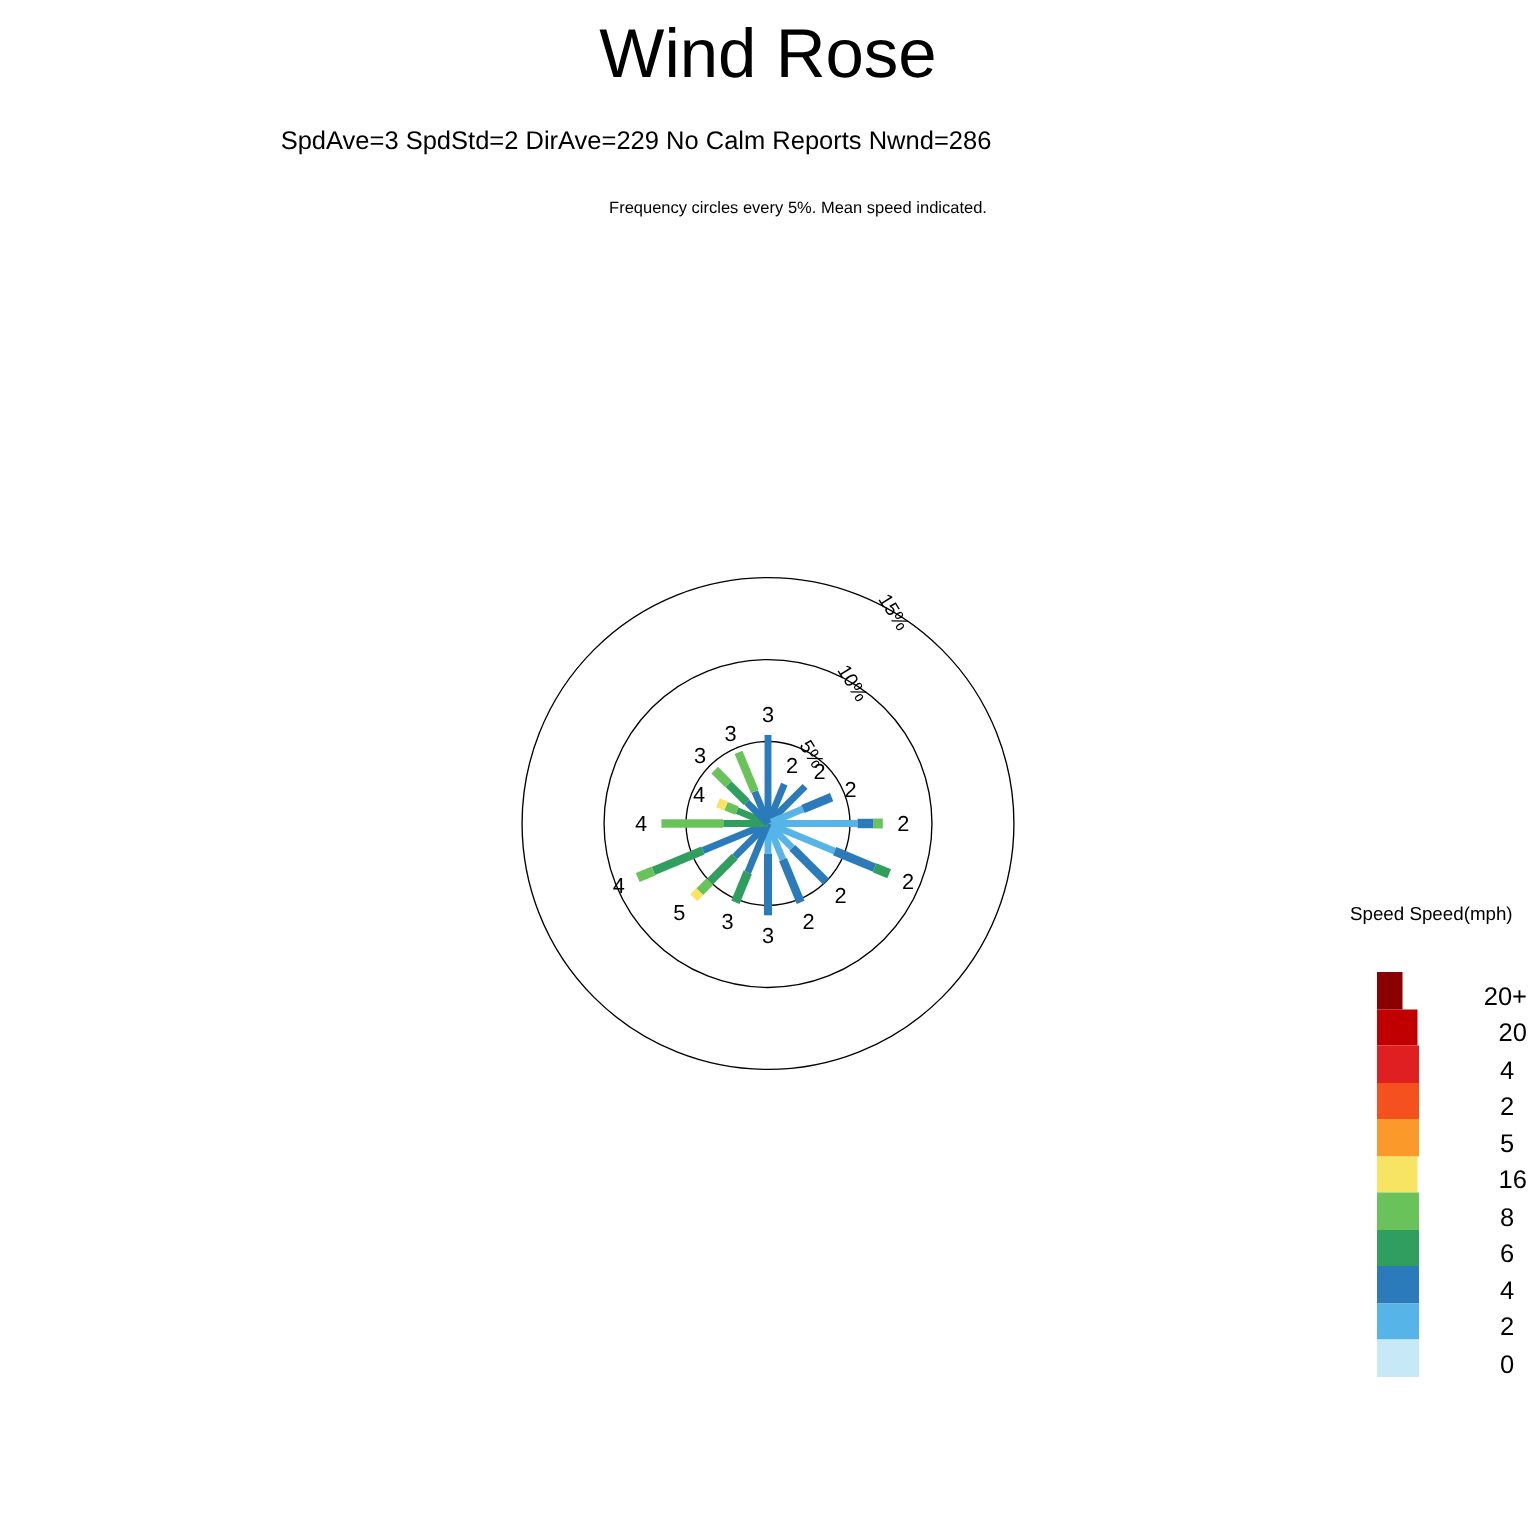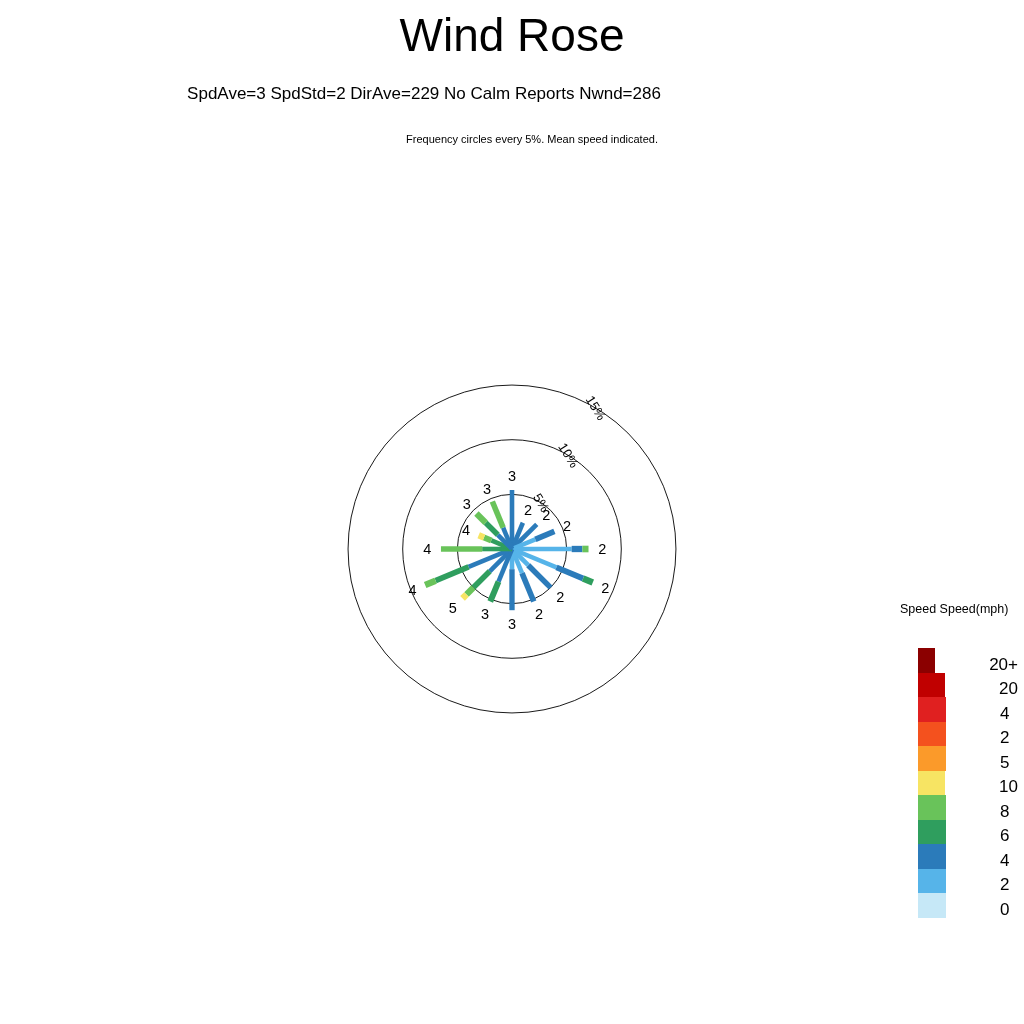--- a/index.html
+++ b/index.html
@@ -177,21 +177,21 @@
       <div class="legend-row">
         <span class="legend-swatch" style="background: rgb(244, 81, 30);"></span>
         <span class="legend-label">2</span>
       </div>
       <div class="legend-row">
         <span class="legend-swatch" style="background: rgb(251, 154, 42);"></span>
         <span class="legend-label">5</span>
       </div>
       <div class="legend-row">
         <span class="legend-swatch" style="background: rgb(247, 228, 99);"></span>
-        <span class="legend-label">10</span>
+        <span class="legend-label">16</span>
       </div>
       <div class="legend-row">
         <span class="legend-swatch" style="background: rgb(105, 195, 90);"></span>
         <span class="legend-label">8</span>
       </div>
       <div class="legend-row">
         <span class="legend-swatch" style="background: rgb(47, 158, 94);"></span>
         <span class="legend-label">6</span>
       </div>
       <div class="legend-row">

